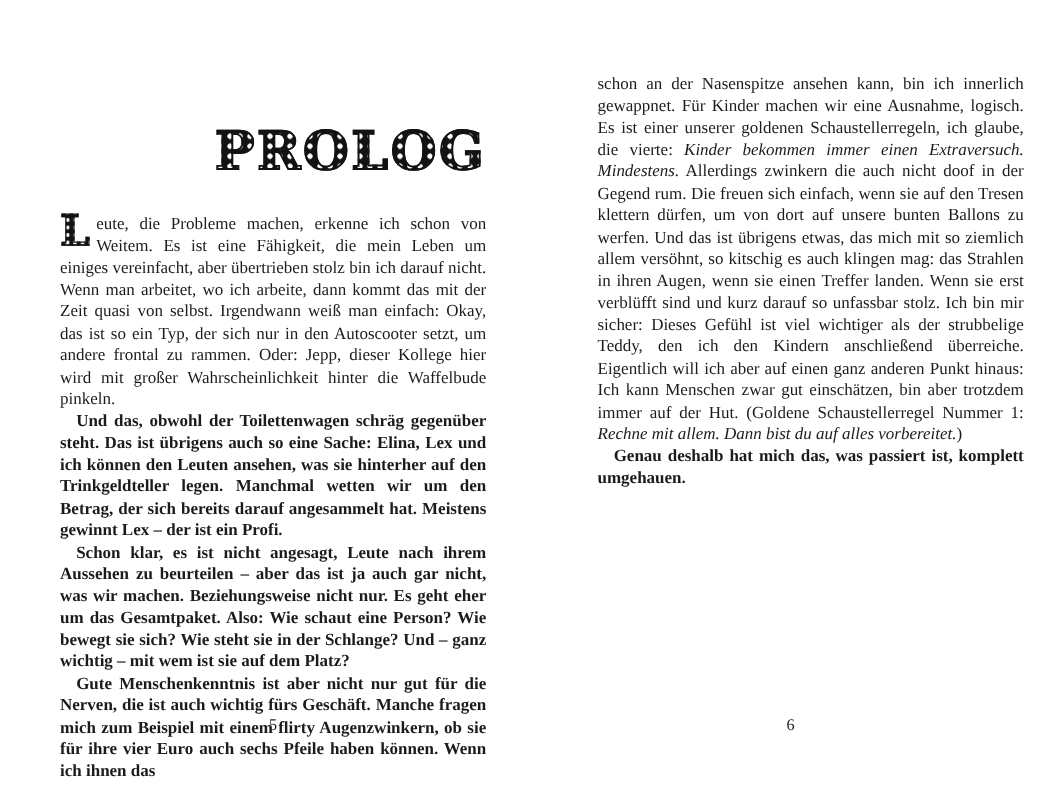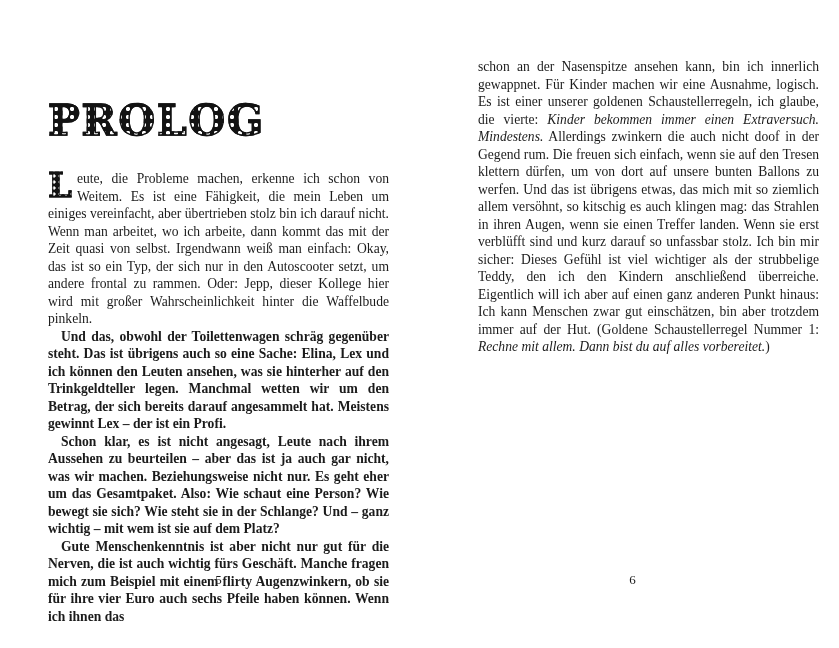--- a/index.html
+++ b/index.html
@@ -15,21 +15,21 @@
     font-family: "Liberation Serif", serif;
     color: #1b1b1b;
     overflow: hidden;
   }
   .heading {
     position: absolute;
     left: 48px;
     top: 100px;
     width: 341px;
     margin: 0;
-    text-align: left;
+    text-align: right;
     font-family: "DejaVu Serif", serif;
     font-weight: 900;
     font-size: 42px;
     letter-spacing: 2px;
     line-height: 1;
   }
   
   .marquee { color: #131313; }
   @supports ((background-clip: text) or (-webkit-background-clip: text)) {
     .marquee {
@@ -93,17 +93,18 @@
         <p class="para indent"><span>Und das, obwohl der Toilettenwagen schräg gegenüber steht. Das ist übrigens auch so eine Sache: Elina, Lex und ich können den Leuten ansehen, was sie hinterher auf den Trinkgeldteller legen. Manchmal wetten wir um den Betrag, der sich bereits darauf angesammelt hat. Meistens gewinnt Lex – der ist ein Profi.</span></p>
         <p class="para indent"><span>Schon klar, es ist nicht angesagt, Leute nach ihrem Aussehen zu beurteilen – aber das ist ja auch gar nicht, was wir machen. Beziehungsweise nicht nur. Es geht eher um das Gesamtpaket. Also: Wie schaut eine Person? Wie bewegt sie sich? Wie steht sie in der Schlange? Und – ganz wichtig – mit wem ist sie auf dem Platz?</span></p>
         <p class="para indent"><span>Gute Menschenkenntnis ist aber nicht nur gut für die Nerven, die ist auch wichtig fürs Geschäft. Manche fragen mich zum Beispiel mit einem flirty Augenzwinkern, ob sie für ihre vier Euro auch sechs Pfeile haben können. Wenn ich ihnen das</span></p>
       </div>
     <div class="page-number page-number-left">5</div>
   </section>
 
   <section>
     <div class="body-text body-text-right" id="right-text" lang="de">
         <p class="para"><span>schon an der Nasenspitze ansehen kann, bin ich innerlich gewappnet. Für Kinder machen wir eine Ausnahme, logisch. Es ist einer unserer goldenen Schaustellerregeln, ich glaube, die vierte: </span><em>Kinder bekommen immer einen Extraversuch. Mindestens.</em><span> Allerdings zwinkern die auch nicht doof in der Gegend rum. Die freuen sich einfach, wenn sie auf den Tresen klettern dürfen, um von dort auf unsere bunten Ballons zu werfen. Und das ist übrigens etwas, das mich mit so ziemlich allem versöhnt, so kitschig es auch klingen mag: das Strahlen in ihren Augen, wenn sie einen Treffer landen. Wenn sie erst verblüfft sind und kurz darauf so unfassbar stolz. Ich bin mir sicher: Dieses Gefühl ist viel wichtiger als der strubbelige Teddy, den ich den Kindern anschließend überreiche. Eigentlich will ich aber auf einen ganz anderen Punkt hinaus: Ich kann Menschen zwar gut einschätzen, bin aber trotzdem immer auf der Hut. (Goldene Schaustellerregel Nummer 1: </span><em>Rechne mit allem. Dann bist du auf alles vorbereitet.</em><span>)</span></p>
+        <p class="para indent"><span>Genau deshalb hat mich das, was passiert ist, komplett umgehauen.</span></p>
       </div>
     <div class="page-number page-number-right">6</div>
   </section>
 
 </div>
 
 </body></html>

